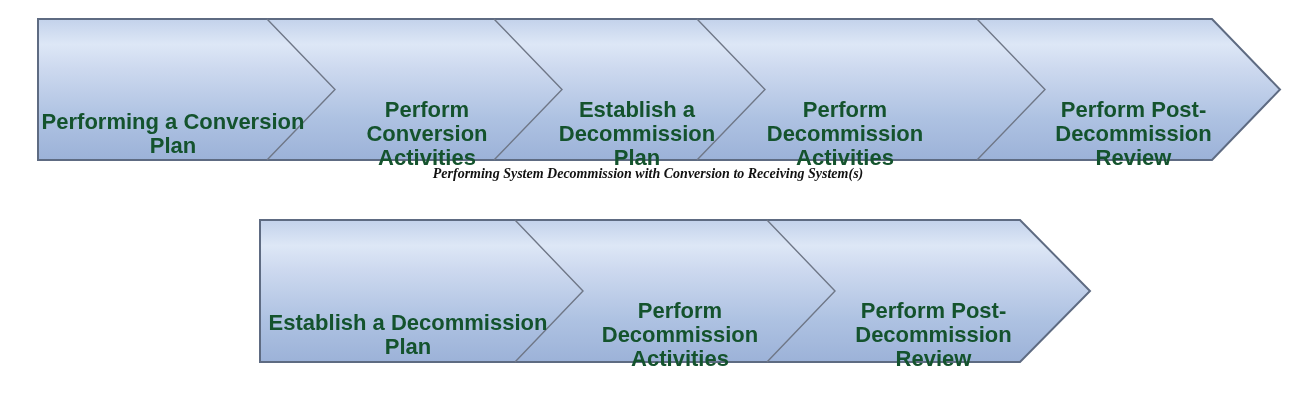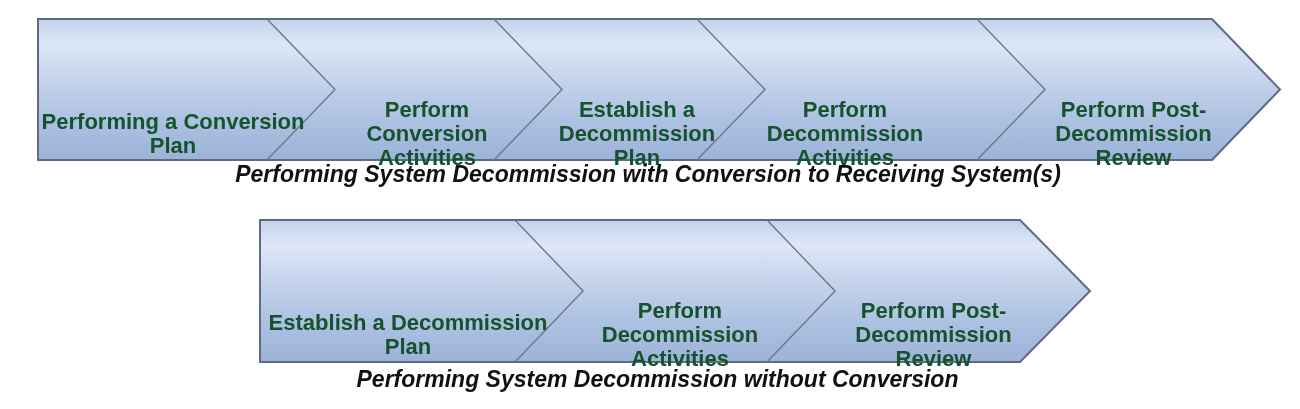--- a/index.html
+++ b/index.html
@@ -33,23 +33,24 @@
     line-height: 24px;
     color: #14532d;
     letter-spacing: 0px;
     margin-top: 44px;
   }
   .flow-caption {
     position: absolute;
     text-align: center;
     font-weight: bold;
     font-style: italic;
-    font-size: 23px;
+    font-size: 14px;
     line-height: 26px;
     color: #111111;
+    font-family: Liberation Serif, serif;
   }
 </style>
 </head>
 <body>
 
 <div class="canvas">
 
   <svg class="band-svg" viewBox="0 0 1300 409">
     <defs>
       <linearGradient id="bandGrad" x1="0" y1="0" x2="0" y2="1">
@@ -77,15 +78,14 @@
   <div class="step-label" style="left:557px; top:19px; width:160px; height:141px;">Establish a Decommission Plan</div>
   <div class="step-label" style="left:765px; top:19px; width:160px; height:141px;">Perform Decommission Activities</div>
   <div class="step-label" style="left:1046px; top:19px; width:175px; height:141px;">Perform Post-Decommission Review</div>
 
   <div class="flow-caption" style="left:38px; top:161px; width:1220px; height:28px;">Performing System Decommission with Conversion to Receiving System(s)</div>
 
   <div class="step-label" style="left:268px; top:220px; width:280px; height:142px;">Establish a Decommission Plan</div>
   <div class="step-label" style="left:600px; top:220px; width:160px; height:142px;">Perform Decommission Activities</div>
   <div class="step-label" style="left:846px; top:220px; width:175px; height:142px;">Perform Post-Decommission Review</div>
 
-  <div class="flow-caption" style="left:245px; top:366px; width:825px; height:28px;">Performing System Decommission without Conversion</div>
 
 </div>
 
 </body></html>

